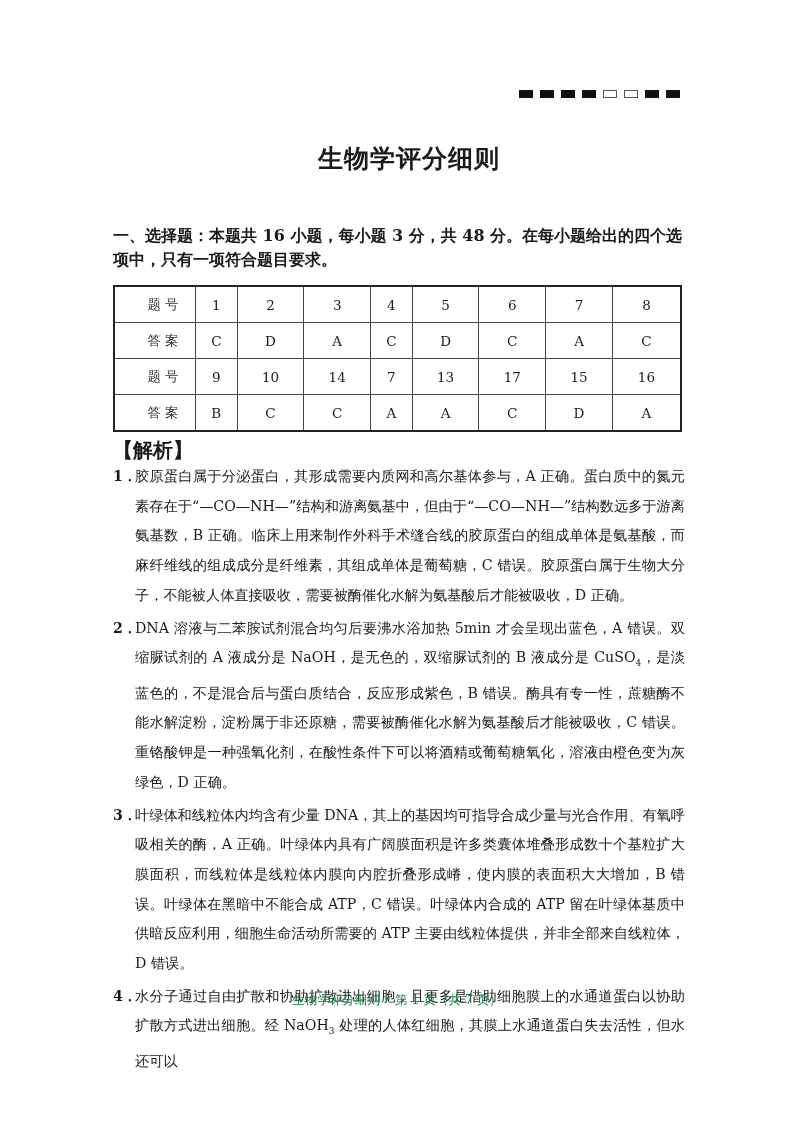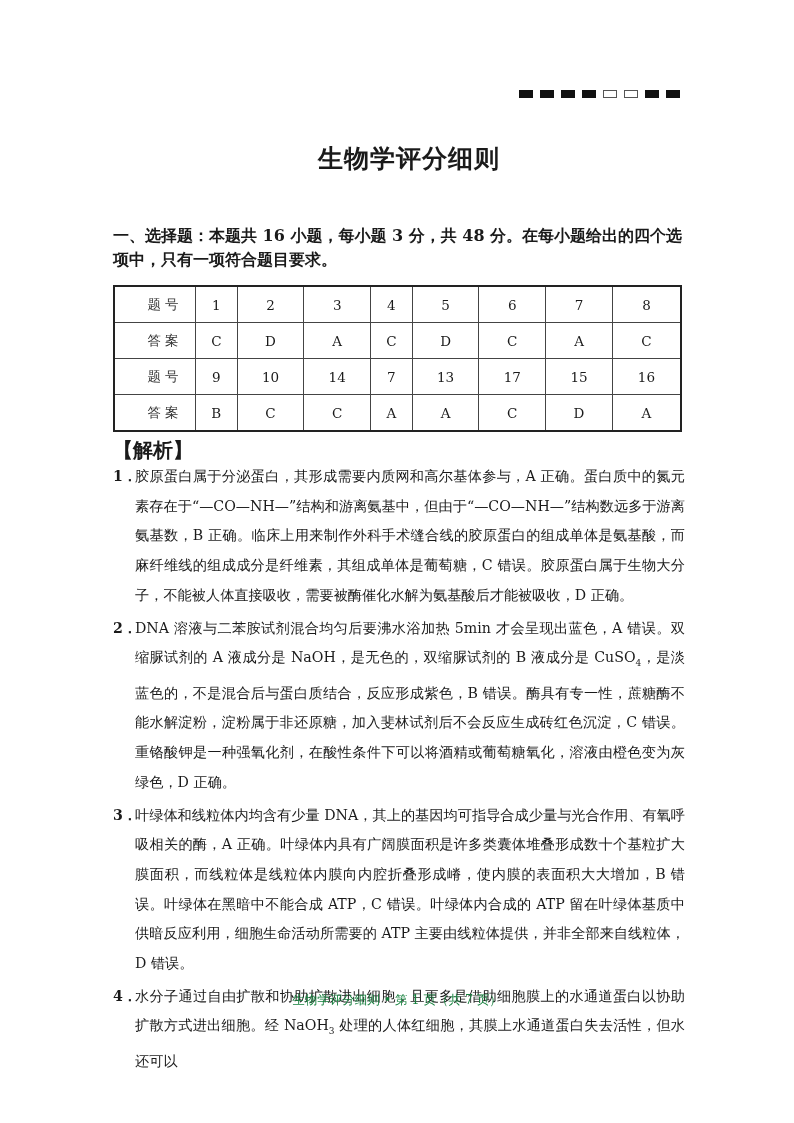--- a/index.html
+++ b/index.html
@@ -94,21 +94,21 @@
 
 <div class="analysis-title">【解析】</div>
 
 <div class="items">
   <div class="item">
     <span class="num">1．</span>
     <span class="text">胶原蛋白属于分泌蛋白，其形成需要内质网和高尔基体参与，A 正确。蛋白质中的氮元素存在于“—CO—NH—”结构和游离氨基中，但由于“—CO—NH—”结构数远多于游离氨基数，B 正确。临床上用来制作外科手术缝合线的胶原蛋白的组成单体是氨基酸，而麻纤维线的组成成分是纤维素，其组成单体是葡萄糖，C 错误。胶原蛋白属于生物大分子，不能被人体直接吸收，需要被酶催化水解为氨基酸后才能被吸收，D 正确。</span>
   </div>
   <div class="item">
     <span class="num">2．</span>
-    <span class="text"><span>DNA 溶液与二苯胺试剂混合均匀后要沸水浴加热 5min 才会呈现出蓝色，A 错误。双缩脲试剂的 A 液成分是 NaOH，是无色的，双缩脲试剂的 B 液成分是 CuSO</span><sub>4</sub><span>，是淡蓝色的，不是混合后与蛋白质结合，反应形成紫色，B 错误。酶具有专一性，蔗糖酶不能水解淀粉，淀粉属于非还原糖，加入斐林试剂后不会反应生成砖红色沉淀，C 错误。重铬酸钾是一种强氧化剂，在酸性条件下可以将酒精或葡萄糖氧化，溶液由橙色变为灰绿色，D 正确。</span></span>
+    <span class="text"><span>DNA 溶液与二苯胺试剂混合均匀后要沸水浴加热 5min 才会呈现出蓝色，A 错误。双缩脲试剂的 A 液成分是 NaOH，是无色的，双缩脲试剂的 B 液成分是 CuSO</span><sub>4</sub><span>，是淡蓝色的，不是混合后与蛋白质结合，反应形成紫色，B 错误。酶具有专一性，蔗糖酶不能水解淀粉，淀粉属于非还原糖，需要被酶催化水解为氨基酸后才能被吸收，C 错误。重铬酸钾是一种强氧化剂，在酸性条件下可以将酒精或葡萄糖氧化，溶液由橙色变为灰绿色，D 正确。</span></span>
   </div>
   <div class="item">
     <span class="num">3．</span>
     <span class="text">叶绿体和线粒体内均含有少量 DNA，其上的基因均可指导合成少量与光合作用、有氧呼吸相关的酶，A 正确。叶绿体内具有广阔膜面积是许多类囊体堆叠形成数十个基粒扩大膜面积，而线粒体是线粒体内膜向内腔折叠形成嵴，使内膜的表面积大大增加，B 错误。叶绿体在黑暗中不能合成 ATP，C 错误。叶绿体内合成的 ATP 留在叶绿体基质中供暗反应利用，细胞生命活动所需要的 ATP 主要由线粒体提供，并非全部来自线粒体，D 错误。</span>
   </div>
   <div class="item">
     <span class="num">4．</span>
     <span class="text"><span>水分子通过自由扩散和协助扩散进出细胞，且更多是借助细胞膜上的水通道蛋白以协助扩散方式进出细胞。经 NaOH</span><sub>3</sub><span> 处理的人体红细胞，其膜上水通道蛋白失去活性，但水还可以</span></span>
   </div>
 </div>

